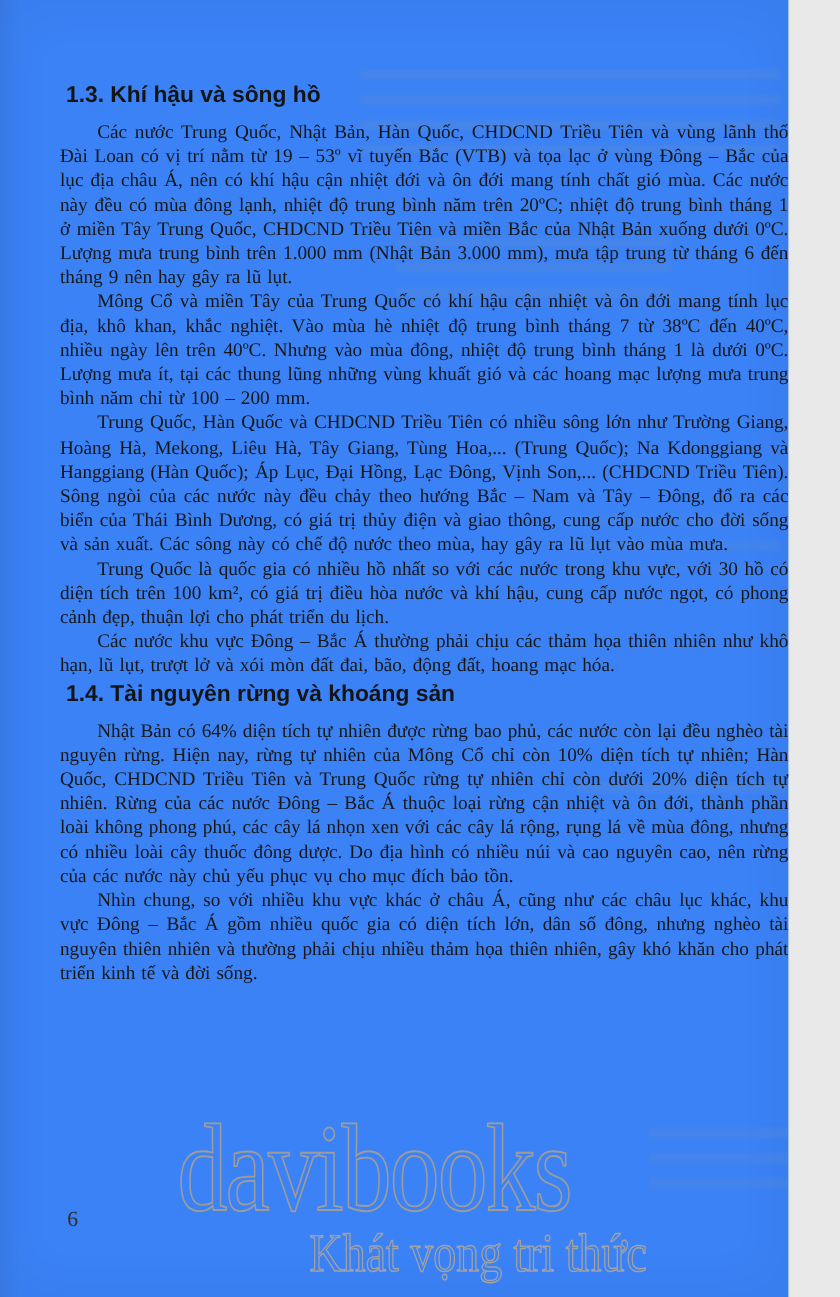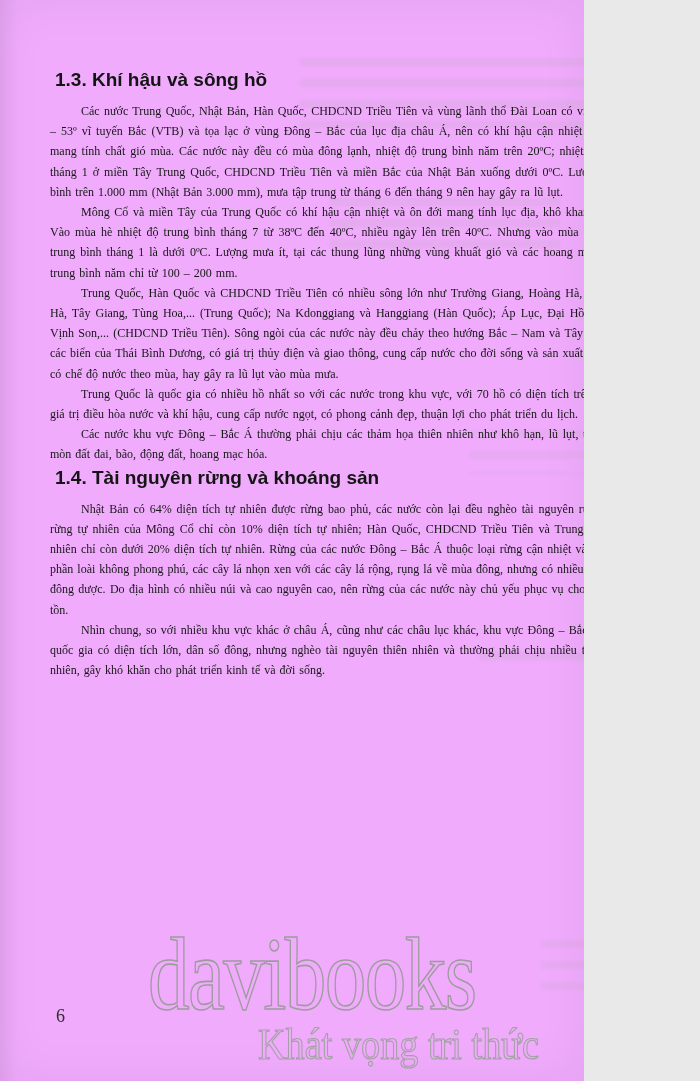--- a/index.html
+++ b/index.html
@@ -3,41 +3,41 @@
 <meta charset="utf-8">
 <style>
   html, body { margin: 0; padding: 0; }
   body {
     width: 700px; height: 1081px;
     background: #e9e9e9;
     font-family: "Liberation Serif", serif;
   }
   .page {
     position: relative;
-    width: 584px; height: 1081px;
-    background: #f0abfc;
+    width: 657px; height: 1081px;
+    background: #3b82f6;
     overflow: hidden;
     box-shadow: inset 0 0 50px rgba(0,0,0,0.05);
   }
   .content {
     position: absolute;
     left: 50px; top: 68px;
     width: 607px;
   }
   .section-heading {
     font-family: "Liberation Sans", sans-serif;
     font-weight: bold;
     font-size: 19px;
     line-height: 24px;
     color: #141414;
     margin: 0 0 9px 5px;
   }
   section.second .section-heading { margin-top: 1px; }
   .para {
-    font-size: 12px;
+    font-size: 16px;
     line-height: 20.2px;
     color: #171717;
     text-align: justify;
     text-indent: 31px;
     margin: 0;
     word-spacing: 1px;
   }
   .page-number {
     position: absolute;
     left: 56px; top: 1006px;
@@ -106,21 +106,21 @@
   <div class="artifact a4"></div>
   <div class="artifact a5"></div>
 
   <div class="content">
     <section>
       <h1 class="section-heading">1.3. Khí hậu và sông hồ</h1>
       <div>
           <p class="para">Các nước Trung Quốc, Nhật Bản, Hàn Quốc, CHDCND Triều Tiên và vùng lãnh thổ Đài Loan có vị trí nằm từ 19 – 53º vĩ tuyến Bắc (VTB) và tọa lạc ở vùng Đông – Bắc của lục địa châu Á, nên có khí hậu cận nhiệt đới và ôn đới mang tính chất gió mùa. Các nước này đều có mùa đông lạnh, nhiệt độ trung bình năm trên 20ºC; nhiệt độ trung bình tháng 1 ở miền Tây Trung Quốc, CHDCND Triều Tiên và miền Bắc của Nhật Bản xuống dưới 0ºC. Lượng mưa trung bình trên 1.000 mm (Nhật Bản 3.000 mm), mưa tập trung từ tháng 6 đến tháng 9 nên hay gây ra lũ lụt.</p>
           <p class="para">Mông Cổ và miền Tây của Trung Quốc có khí hậu cận nhiệt và ôn đới mang tính lục địa, khô khan, khắc nghiệt. Vào mùa hè nhiệt độ trung bình tháng 7 từ 38ºC đến 40ºC, nhiều ngày lên trên 40ºC. Nhưng vào mùa đông, nhiệt độ trung bình tháng 1 là dưới 0ºC. Lượng mưa ít, tại các thung lũng những vùng khuất gió và các hoang mạc lượng mưa trung bình năm chỉ từ 100 – 200 mm.</p>
           <p class="para">Trung Quốc, Hàn Quốc và CHDCND Triều Tiên có nhiều sông lớn như Trường Giang, Hoàng Hà, Mekong, Liêu Hà, Tây Giang, Tùng Hoa,... (Trung Quốc); Na Kdonggiang và Hanggiang (Hàn Quốc); Áp Lục, Đại Hồng, Lạc Đông, Vịnh Son,... (CHDCND Triều Tiên). Sông ngòi của các nước này đều chảy theo hướng Bắc – Nam và Tây – Đông, đổ ra các biển của Thái Bình Dương, có giá trị thủy điện và giao thông, cung cấp nước cho đời sống và sản xuất. Các sông này có chế độ nước theo mùa, hay gây ra lũ lụt vào mùa mưa.</p>
-          <p class="para">Trung Quốc là quốc gia có nhiều hồ nhất so với các nước trong khu vực, với 70 hồ có diện tích trên 100 km², có giá trị điều hòa nước và khí hậu, cung cấp nước ngọt, có phong cảnh đẹp, thuận lợi cho phát triển du lịch.</p>
+          <p class="para">Trung Quốc là quốc gia có nhiều hồ nhất so với các nước trong khu vực, với 30 hồ có diện tích trên 100 km², có giá trị điều hòa nước và khí hậu, cung cấp nước ngọt, có phong cảnh đẹp, thuận lợi cho phát triển du lịch.</p>
           <p class="para">Các nước khu vực Đông – Bắc Á thường phải chịu các thảm họa thiên nhiên như khô hạn, lũ lụt, trượt lở và xói mòn đất đai, bão, động đất, hoang mạc hóa.</p>
         </div>
     </section>
 
     <section class="second">
       <h1 class="section-heading">1.4. Tài nguyên rừng và khoáng sản</h1>
       <div>
           <p class="para">Nhật Bản có 64% diện tích tự nhiên được rừng bao phủ, các nước còn lại đều nghèo tài nguyên rừng. Hiện nay, rừng tự nhiên của Mông Cổ chỉ còn 10% diện tích tự nhiên; Hàn Quốc, CHDCND Triều Tiên và Trung Quốc rừng tự nhiên chỉ còn dưới 20% diện tích tự nhiên. Rừng của các nước Đông – Bắc Á thuộc loại rừng cận nhiệt và ôn đới, thành phần loài không phong phú, các cây lá nhọn xen với các cây lá rộng, rụng lá về mùa đông, nhưng có nhiều loài cây thuốc đông dược. Do địa hình có nhiều núi và cao nguyên cao, nên rừng của các nước này chủ yếu phục vụ cho mục đích bảo tồn.</p>
           <p class="para">Nhìn chung, so với nhiều khu vực khác ở châu Á, cũng như các châu lục khác, khu vực Đông – Bắc Á gồm nhiều quốc gia có diện tích lớn, dân số đông, nhưng nghèo tài nguyên thiên nhiên và thường phải chịu nhiều thảm họa thiên nhiên, gây khó khăn cho phát triển kinh tế và đời sống.</p>
         </div>

